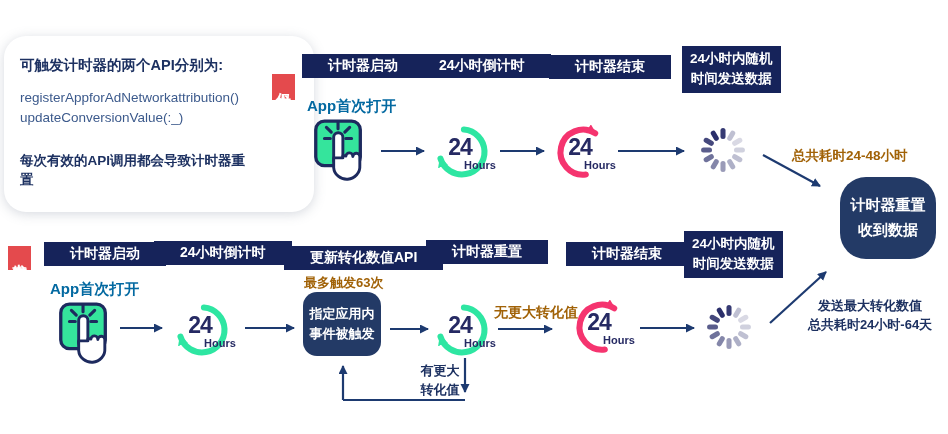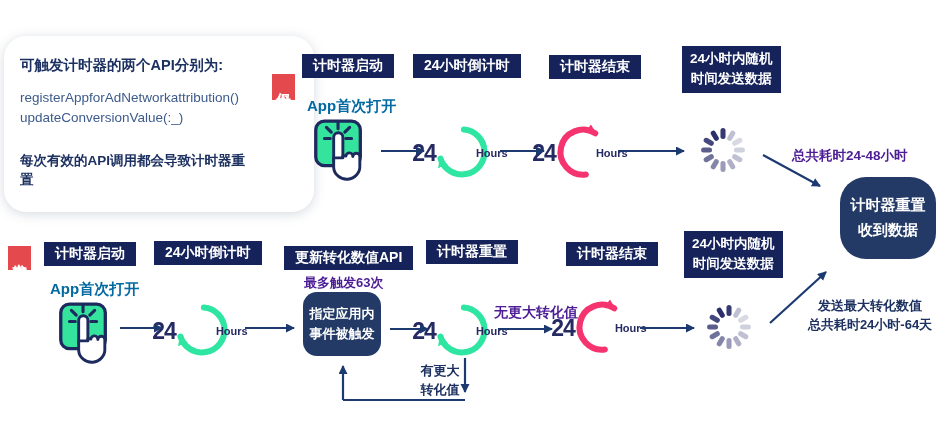--- a/index.html
+++ b/index.html
@@ -11,31 +11,31 @@
         padding:20px 16px 0 16px;box-sizing:border-box;}
   .card-title{color:#1d3161;font-weight:bold;font-size:14.5px;}
   .card-api{color:#3c5a8c;font-size:13.5px;margin-top:13px;line-height:1.45;}
   .card-note{color:#1d3161;font-weight:bold;font-size:13.5px;margin-top:25px;line-height:1.4;width:230px;}
 
   .side-label{position:absolute;background:#e44a4d;color:#fff;font-weight:bold;font-size:15px;
               writing-mode:vertical-rl;text-orientation:upright;padding:6px 3px;
               letter-spacing:2px;line-height:1.1;}
 
   .badge{position:absolute;background:#16235a;color:#fff;font-weight:bold;font-size:14px;
-         padding:3px 11px;white-space:nowrap;}
+         padding:3px 26px;white-space:nowrap;}
   .badge2{position:absolute;background:#16235a;color:#fff;font-weight:bold;font-size:13.5px;
           padding:3px 8px;line-height:1.5;text-align:center;}
 
   .app-label{position:absolute;color:#0369a1;font-weight:bold;font-size:15px;white-space:nowrap;}
-  .lbl{position:absolute;color:#4c1d95;font-weight:bold;font-size:13px;white-space:nowrap;}
+  .lbl{position:absolute;color:#a16207;font-weight:bold;font-size:13px;white-space:nowrap;}
   .lbl2{position:absolute;color:#1d3161;font-weight:bold;font-size:13px;line-height:1.45;text-align:center;}
 
   .timer-icon{position:absolute;width:60px;height:60px;}
   .timer-icon svg{position:absolute;left:0;top:0;}
-  .timer-text{position:absolute;left:0;top:0;right:0;bottom:0;display:flex;
+  .timer-text{position:absolute;left:0;top:0;right:0;bottom:0;display:flex;flex-direction:column;
               align-items:center;justify-content:center;transform:translate(-3px,1px);}
   .t24{color:#262a63;font-weight:bold;font-size:23px;line-height:1;letter-spacing:-1px;}
   .thrs{color:#262a63;font-weight:bold;font-size:11px;margin-left:40px;}
 
   .navy-box{position:absolute;background:#233a66;color:#fff;font-weight:bold;display:flex;
             flex-direction:column;align-items:center;justify-content:center;text-align:center;}
   #event-box{left:303px;top:292px;width:78px;height:64px;border-radius:14px;font-size:13px;line-height:1.55;}
   #platform-box{left:840px;top:177px;width:96px;height:82px;border-radius:26px;font-size:15px;line-height:1.65;}
 
   .spinner{position:absolute;width:54px;height:54px;}

